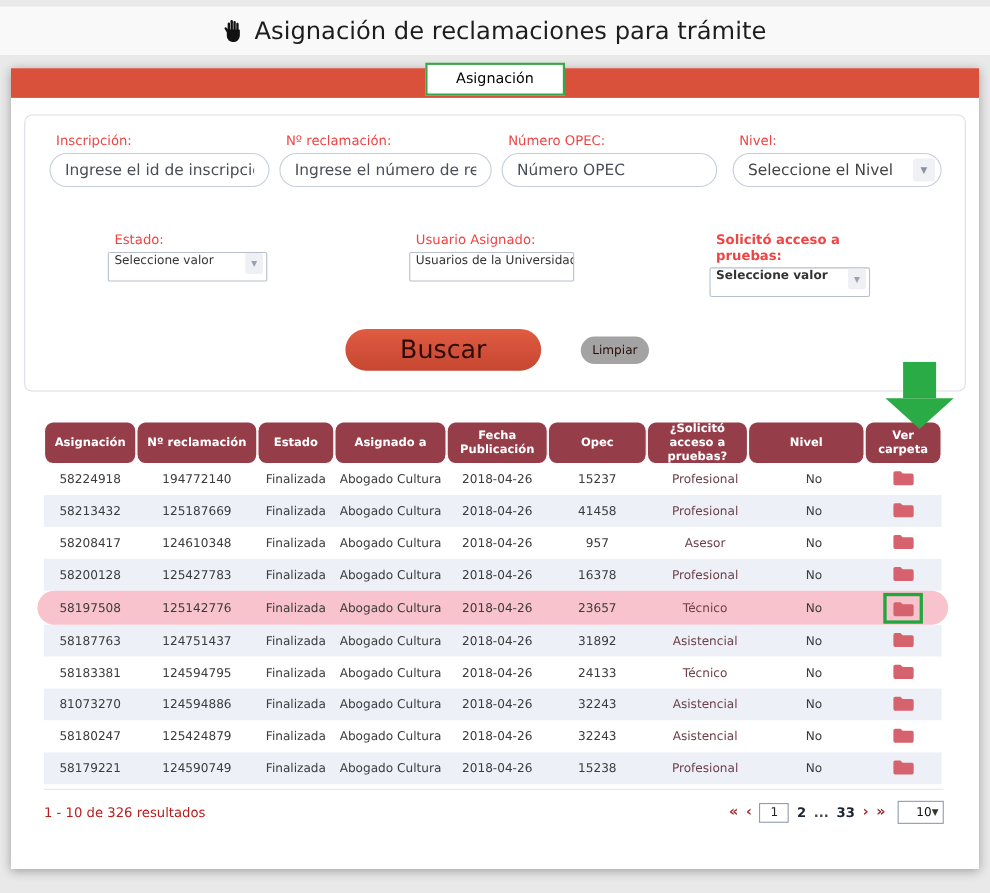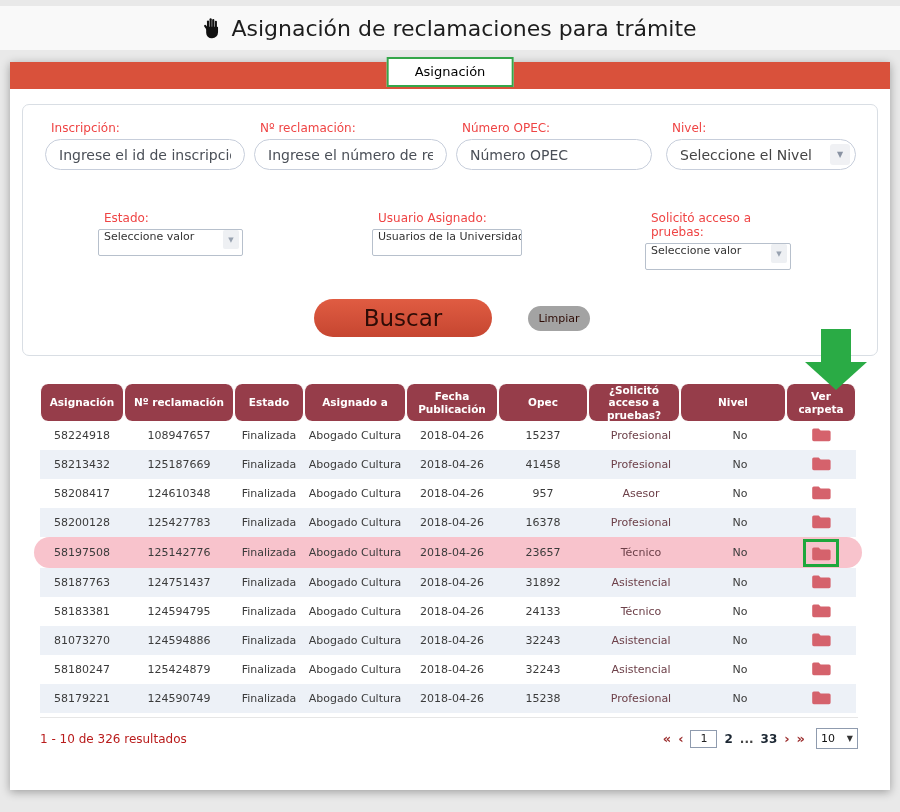--- a/index.html
+++ b/index.html
@@ -38,21 +38,21 @@
     padding: 0 3px 0 5px; font-size: 11px; color: #333; cursor: pointer; white-space: nowrap; overflow: hidden; }
   .sq-arrow { width: 16px; height: 19px; background: #eef0f3; border-radius: 2px; flex: none;
     display: flex; align-items: center; justify-content: center; font-size: 7px; color: #98a2b0; }
 
   .fg1 { left: 22px; top: 16px; width: 200px; }
   .fg2 { left: 231px; top: 16px; width: 193px; }
   .fg3 { left: 433px; top: 16px; width: 196px; }
   .fg4 { left: 643px; top: 16px; width: 190px; }
   .fg5 { left: 75px; top: 106px; width: 145px; }
   .fg6 { left: 349px; top: 106px; width: 150px; }
-  .fg7 { left: 622px; top: 106px; width: 146px; }
+  .fg7 { left: 622px; top: 106px; width: 146px; font-weight: bold; }
 
   .buscar { position: absolute; left: 291px; top: 194px; width: 178px; height: 38px;
     border: none; border-radius: 20px; background: linear-gradient(#e05c42, #c64631);
     font-size: 23px; color: #2e0c06; cursor: pointer; font-family: "DejaVu Sans", sans-serif; }
   .limpiar { position: absolute; left: 505px; top: 201px; width: 62px; height: 25px;
     border: none; border-radius: 13px; background: #a3a3a3; font-size: 11px;
     color: #2e0c06; cursor: pointer; font-family: "DejaVu Sans", sans-serif; }
 
   .garrow { position: absolute; left: 795px; top: 267px; width: 62px; z-index: 6; }
   .garrow .shaft { width: 30px; height: 33px; background: #2aab45; margin: 0 auto; }
@@ -81,21 +81,21 @@
     border-top: 1px solid #e6e6e6; padding-top: 10px;
     display: flex; justify-content: space-between; align-items: center; }
   .summary { font-size: 12px; color: #b91c1c; }
   .pager { display: flex; align-items: center; gap: 7px; }
   .pnav { font-size: 13px; font-weight: bold; color: #9c2e2e; cursor: pointer; line-height: 1; }
   .pgbox { width: 27px; height: 18px; border: 1px solid #8f9bae; background: #fff;
     text-align: center; font-size: 11px; color: #222; font-family: "DejaVu Sans", sans-serif; }
   .plink { font-size: 12px; font-weight: bold; color: #1c2733; cursor: pointer; }
   .pellipsis { font-size: 12px; font-weight: bold; color: #444; }
   .psel { width: 42px; height: 21px; border: 1px solid #8f9bae; background: #fff;
-    display: flex; align-items: center; justify-content: space-between; padding: 0 4px;
+    display: flex; align-items: center; justify-content: space-between; padding: 0 16px;
     font-size: 11px; color: #111; cursor: pointer; margin-left: 4px; }
   .psel .ar { font-size: 8px; color: #333; }
 </style>
 </head>
 <body>
 
 <div class="title-strip">
   <span class="hand-icon">
     <svg width="19" height="22" viewBox="0 0 24 27" fill="#111">
       <rect x="5" y="4" width="2.7" height="11" rx="1.3"></rect>
@@ -181,21 +181,21 @@
         <div class="hcell c3">Asignado a</div>
         <div class="hcell c4">Fecha Publicación</div>
         <div class="hcell c5">Opec</div>
         <div class="hcell c7">¿Solicitó acceso a pruebas?</div>
         <div class="hcell c6">Nivel</div>
         <div class="hcell c8">Ver carpeta</div>
       </div>
     <div>
         <div class="trow">
           <div class="tcell c0">58224918</div>
-          <div class="tcell c1">108947657</div>
+          <div class="tcell c1">194772140</div>
           <div class="tcell c2">Finalizada</div>
           <div class="tcell c3">Abogado Cultura</div>
           <div class="tcell c4">2018-04-26</div>
           <div class="tcell c5">15237</div>
           <div class="tcell c6 nivel">Profesional</div>
           <div class="tcell c7">No</div>
           <div class="tcell c8"><span class="fwrap">
               <svg width="20" height="16" viewBox="0 0 24 20">
                 <path fill="#d5626c" d="M1 5 a2 2 0 0 1 2 -2 h6 l2.5 2.5 h10.5 a2 2 0 0 1 2 2 v9.5 a2 2 0 0 1 -2 2 h-19 a2 2 0 0 1 -2 -2 z"></path>
               </svg>

